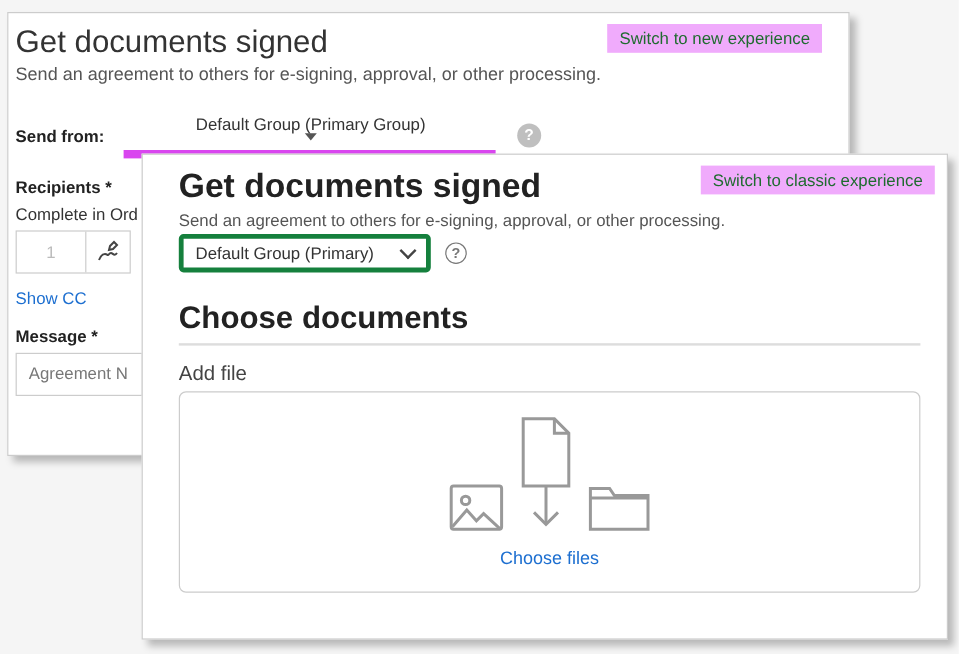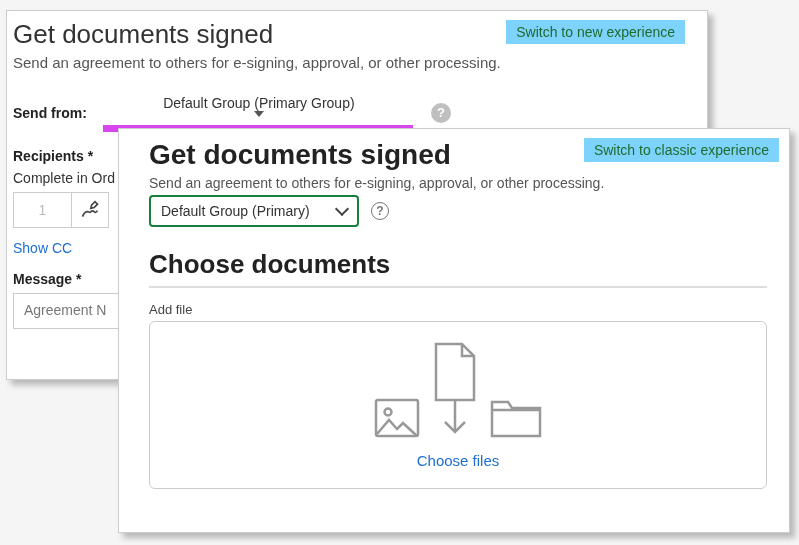--- a/index.html
+++ b/index.html
@@ -15,21 +15,21 @@
     left: 6px; top: 10px; width: 702px; height: 370px;
     padding: 8px 0 0 6px;
   }
   .panel-new {
     left: 118px; top: 128px; width: 672px; height: 405px;
     padding: 10px 22px 18px 30px;
   }
 
   .switch-link {
     position: absolute;
-    background: #7dd3fc;
+    background: #f0abfc;
     color: #1f6b2f;
     font-size: 14px;
     padding: 4px 10px;
     cursor: pointer;
     font-weight: 500;
   }
   .switch-old { top: 9px; right: 22px; }
   .switch-new { top: 9px; right: 10px; }
 
   h1.title-old { font-size: 26px; font-weight: 400; color: #333; }
@@ -59,35 +59,35 @@
   .message-block { margin-top: 14px; }
   .msg-box { border: 1px solid #ccc; margin-top: 6px; width: 106px; }
   .msg-row { padding: 8px 6px 10px 10px; color: #777; font-size: 14px; }
   .msg-row + .msg-row { border-top: 1px solid #ccc; }
 
   h1.title-new { font-size: 28px; font-weight: 700; color: #222; }
   .subtitle-new { color: #555; font-size: 14px; margin-top: 4px; }
   .sendfrom-label-new { font-size: 13px; color: #333; margin-top: 16px; }
   .sendfrom-row-new { display:flex; align-items:center; gap: 12px; margin-top:4px; }
   .select-new {
-    border: 2px solid #15803d; border-radius: 4px; height: 32px; width: 210px;
+    border: 4px solid #15803d; border-radius: 4px; height: 32px; width: 210px;
     display:flex; align-items:center; justify-content:space-between; padding: 0 10px;
     font-size: 14px; color:#333; cursor:pointer;
   }
   .chevron { width:10px; height:10px; border-right:2px solid #444; border-bottom:2px solid #444; transform: rotate(45deg); margin-top:-4px;}
   .help-outline {
     width:18px; height:18px; border:1.5px solid #777; border-radius:50%;
     display:flex; align-items:center; justify-content:center; color:#777;
     font-size:12px; font-weight:700; cursor:pointer;
   }
   h2.choose-title {
     font-size: 26px; font-weight: 700; color: #222; margin-top: 22px;
     border-bottom: 2px solid #ddd; padding-bottom: 6px;
   }
-  .addfile-label { font-size: 13px; color:#444; margin-top: 14px; }
+  .addfile-label { font-size: 17px; color:#444; margin-top: 14px; }
   .dropzone {
     border: 1px solid #ccc; border-radius: 6px; height: 168px; margin-top: 4px;
     display:flex; flex-direction:column; align-items:center; justify-content:center;
     cursor:pointer;
   }
   .dz-icons { display:flex; align-items:flex-end; gap: 12px; color:#999; }
   .choose-files { color:#1d6fd0; font-size:15px; margin-top:14px; cursor:pointer; font-weight:500;text-align:center; }
 </style>
 </head>
 <body>

